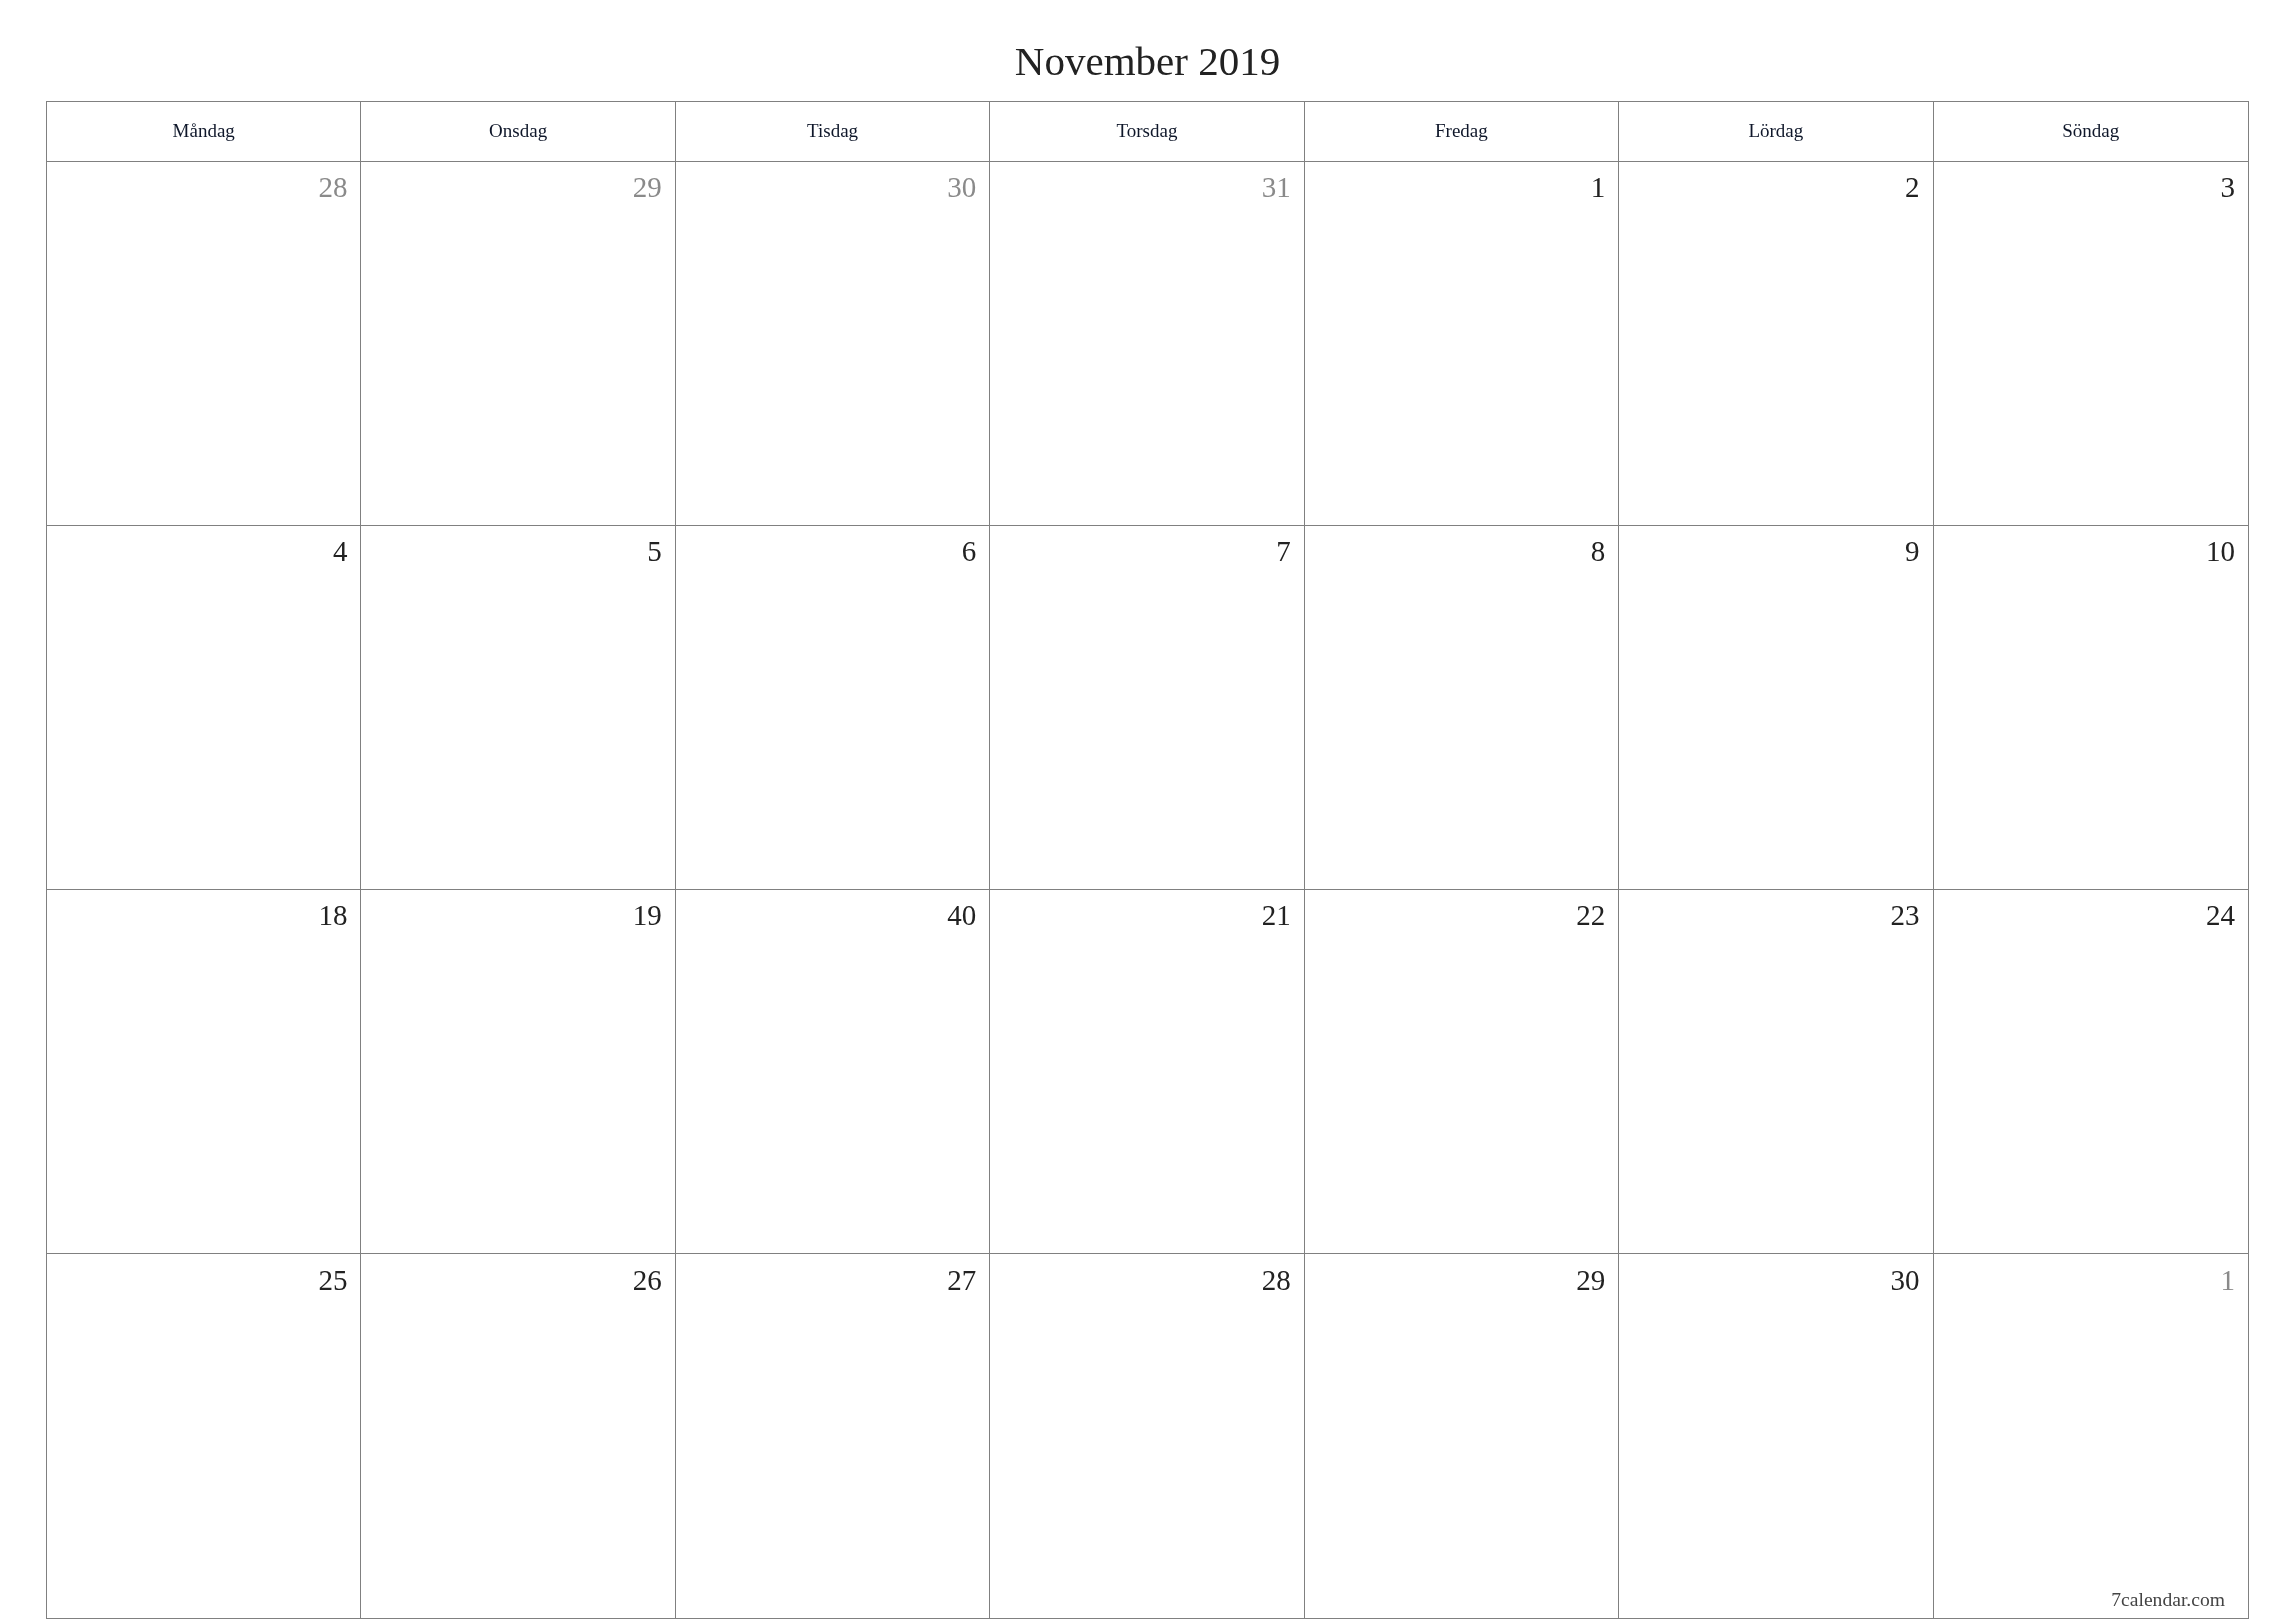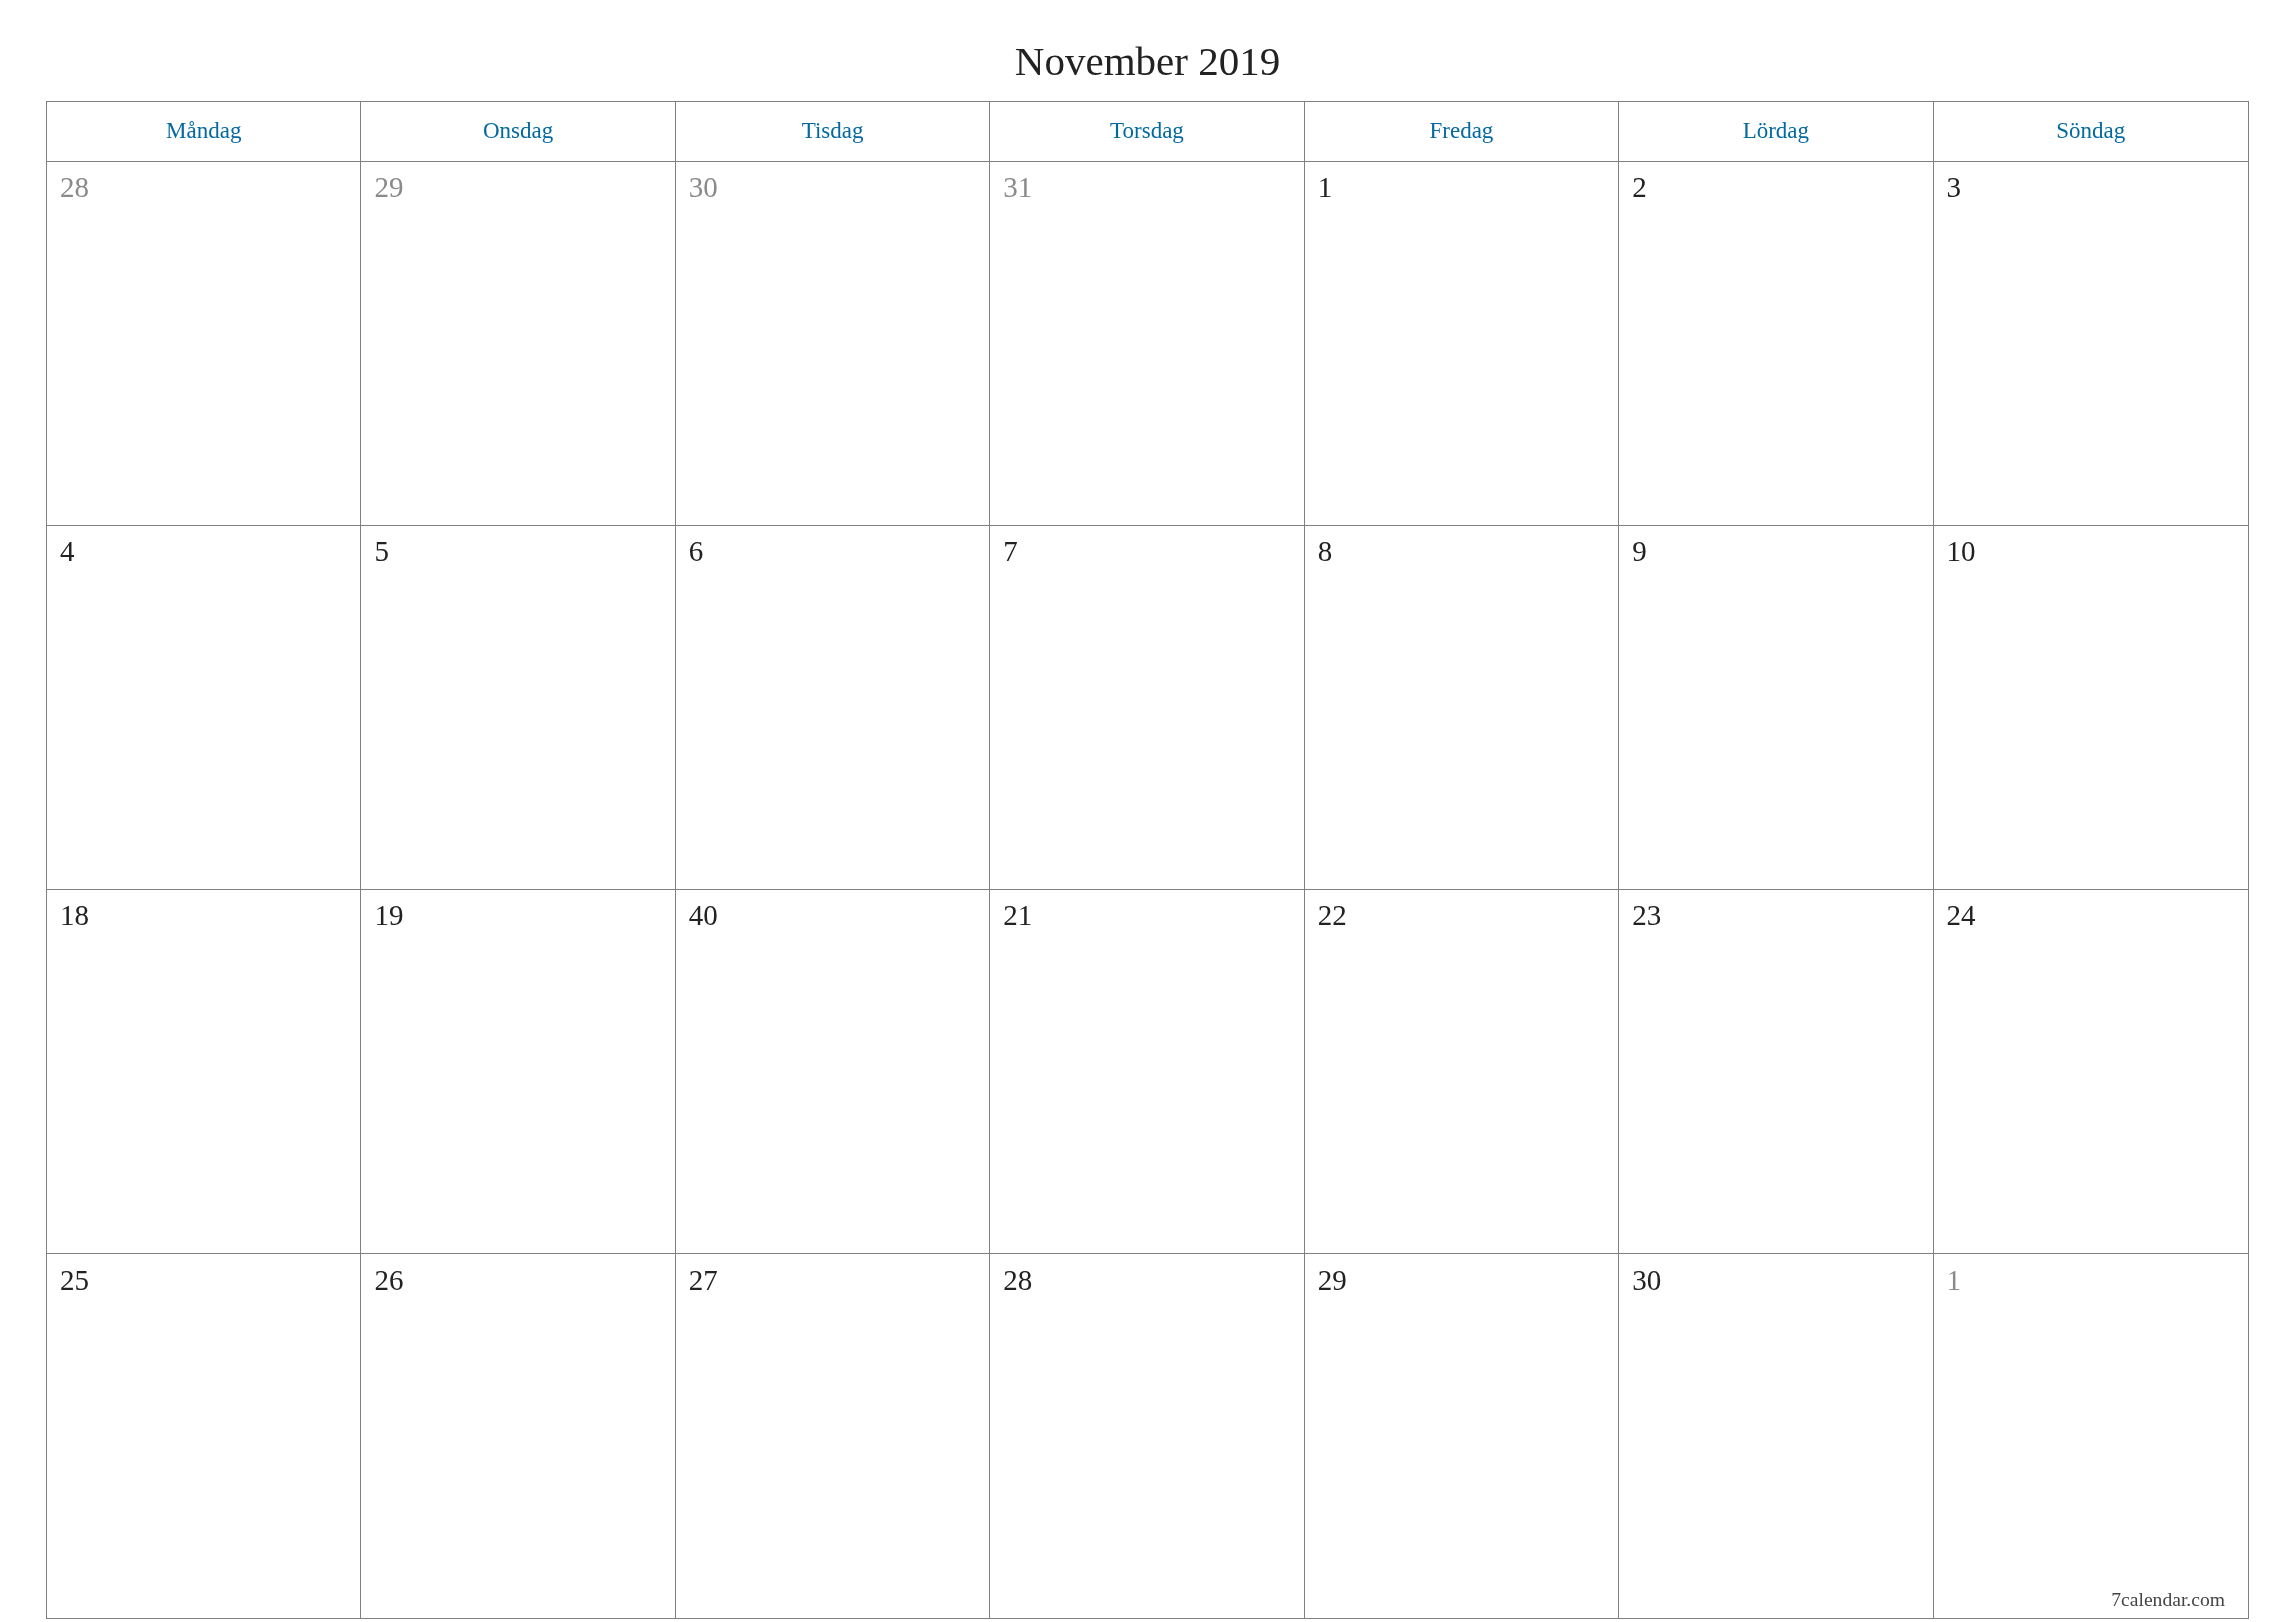--- a/index.html
+++ b/index.html
@@ -18,25 +18,25 @@
     display: grid;
     grid-template-columns: repeat(7, 1fr);
     border-bottom: 0.7px solid #808080;
     height: 60px;
   }
   .head-cell {
     border-right: 0.7px solid #808080;
     display: flex;
     align-items: center;
     justify-content: center;
-    font-size: 23px;
-    color: #0369a1;
+    font-size: 19px;
+    color: #0f172a;
   }
   .head-cell:last-child { border-right: none; }
-  .weeks { flex: 1; display: flex; flex-direction: column; }
+  .weeks { flex: 1; display: flex; flex-direction: column; text-align: right; }
   .week-row {
     flex: 1;
     display: grid;
     grid-template-columns: repeat(7, 1fr);
     border-bottom: 0.7px solid #808080;
   }
   .week-row:last-child { border-bottom: none; }
   .day-cell {
     border-right: 0.7px solid #808080;
     position: relative;

